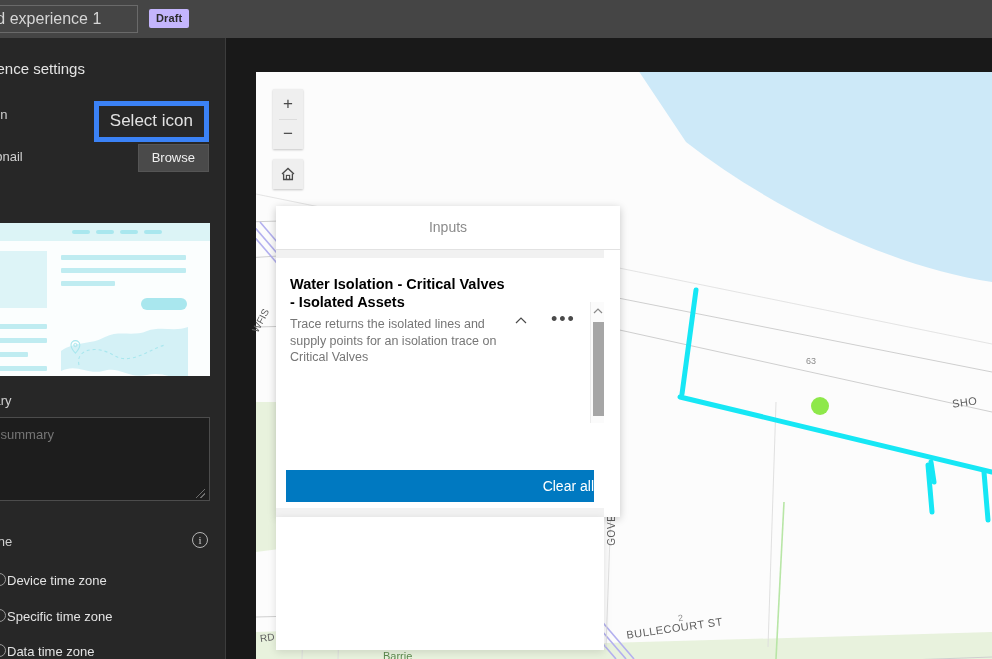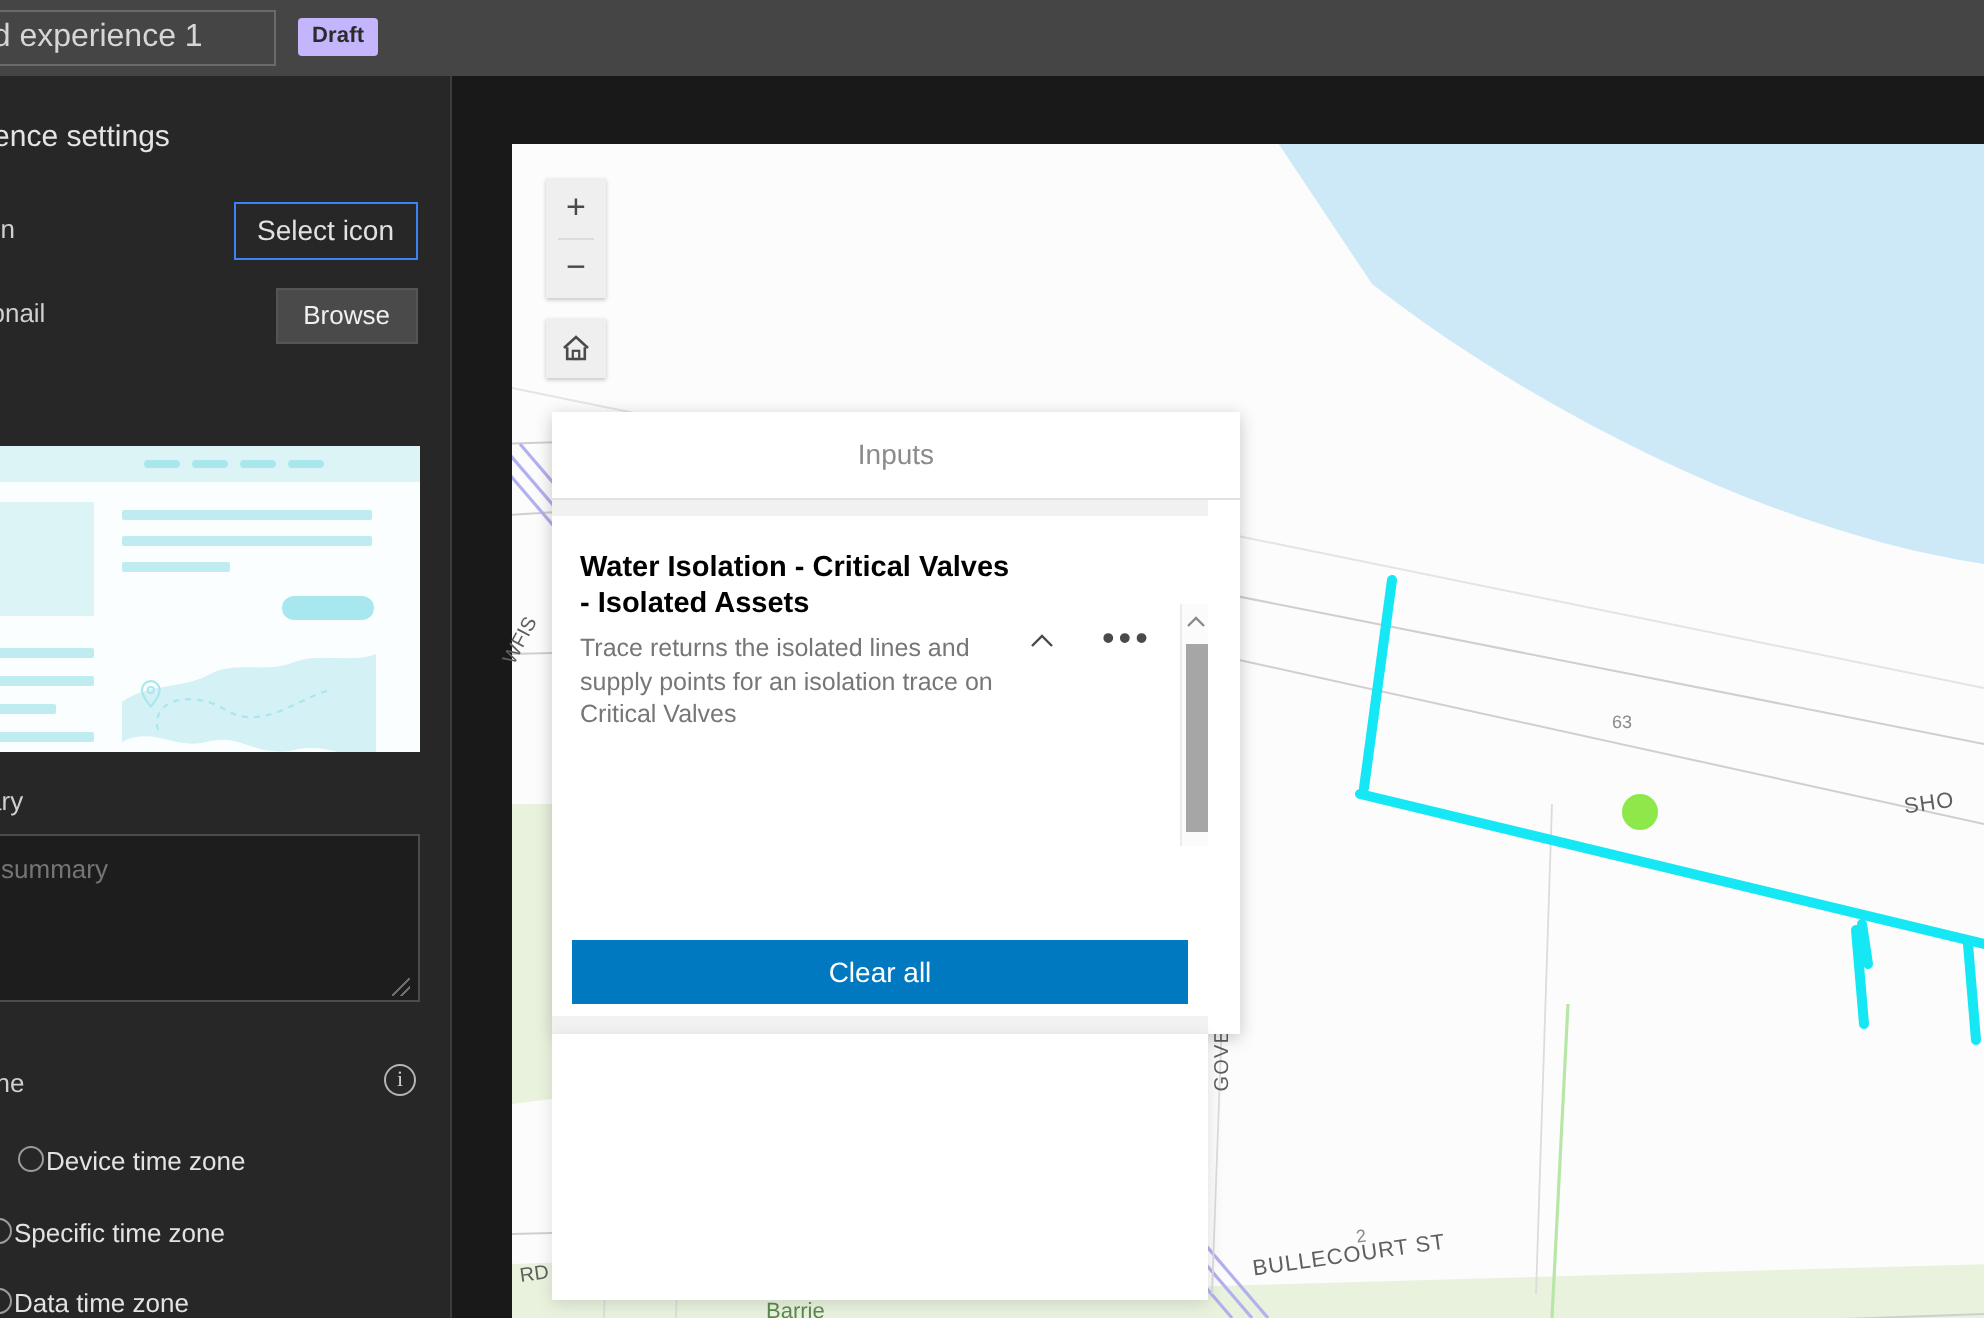--- a/index.html
+++ b/index.html
@@ -49,22 +49,22 @@
   }
   .row-label {
     position: absolute; left: -38px;
     font-size: 13px; color: #cfcfcf; white-space: nowrap;
   }
   .row-label.favicon { top: 69px; }
   .row-label.thumb   { top: 111px; }
 
   .btn-outline {
     position: absolute; right: 16px; top: 63px;
-    border: 1px solid #3b82f6; background: transparent;
-    color: #e2e2e2; font-size: 14px; padding: 5px 11px 6px 11px;
+    border: 5px solid #3b82f6; background: transparent;
+    color: #e2e2e2; font-size: 17px; padding: 5px 11px 6px 11px;
     font-family: "Liberation Sans", sans-serif; cursor: pointer;
   }
   .btn-filled {
     position: absolute; right: 16px; top: 106px;
     border: 1px solid #555; background: #4a4a4a;
     color: #f0f0f0; font-size: 13px; padding: 5px 13px 6px 13px;
     font-family: "Liberation Sans", sans-serif; cursor: pointer;
   }
 
   
@@ -103,21 +103,21 @@
   .info-icon {
     position: absolute; left: 192px; top: 494px;
     width: 16px; height: 16px; border: 1px solid #b5b5b5; border-radius: 50%;
     color: #cfcfcf; font-size: 11px; text-align: center; line-height: 14px;
     font-family: "Liberation Serif", serif; cursor: pointer;
   }
   .tz-option {
     position: absolute; left: 7px;
     font-size: 13px; color: #e3e3e3; white-space: nowrap; cursor: pointer;
   }
-  .tz-option.o0 { top: 535px; margin-left: 16px; }
+  .tz-option.o0 { top: 535px; }
   .tz-option.o1 { top: 571px; }
   .tz-option.o2 { top: 606px; }
   .tz-radio {
     position: absolute; left: -14px; width: 13px; height: 13px;
     border: 1px solid #9b9b9b; border-radius: 50%;
   }
 
   
   .map-wrap {
     position: absolute; left: 256px; top: 72px; width: 736px; height: 587px;
@@ -202,21 +202,21 @@
   }
   .sbar-arrow.up { top: 2px; }
   .sbar-thumb {
     position: absolute; left: 2px; top: 20px; width: 11px; height: 94px;
     background: #a6a6a6; cursor: pointer;
   }
 
   .clearall {
     position: absolute; left: 10px; top: 264px; width: 308px; height: 32px;
     background: #0079c1; border: none; color: #fff;
-    font-size: 14px; font-family: "Liberation Sans", sans-serif; cursor: pointer;
+    font-size: 14px; font-family: "Liberation Sans", sans-serif; cursor: pointer; text-align: right;
   }
   .widget-foot {
     position: absolute; left: 0; bottom: 0; width: 328px; height: 9px; background: #f2f2f2;
   }
   .widget-lower {
     position: absolute; left: 276px; top: 517px; width: 328px; height: 133px;
     background: #ffffff; box-shadow: 0 2px 8px rgba(0,0,0,.12);
   }
 
   

